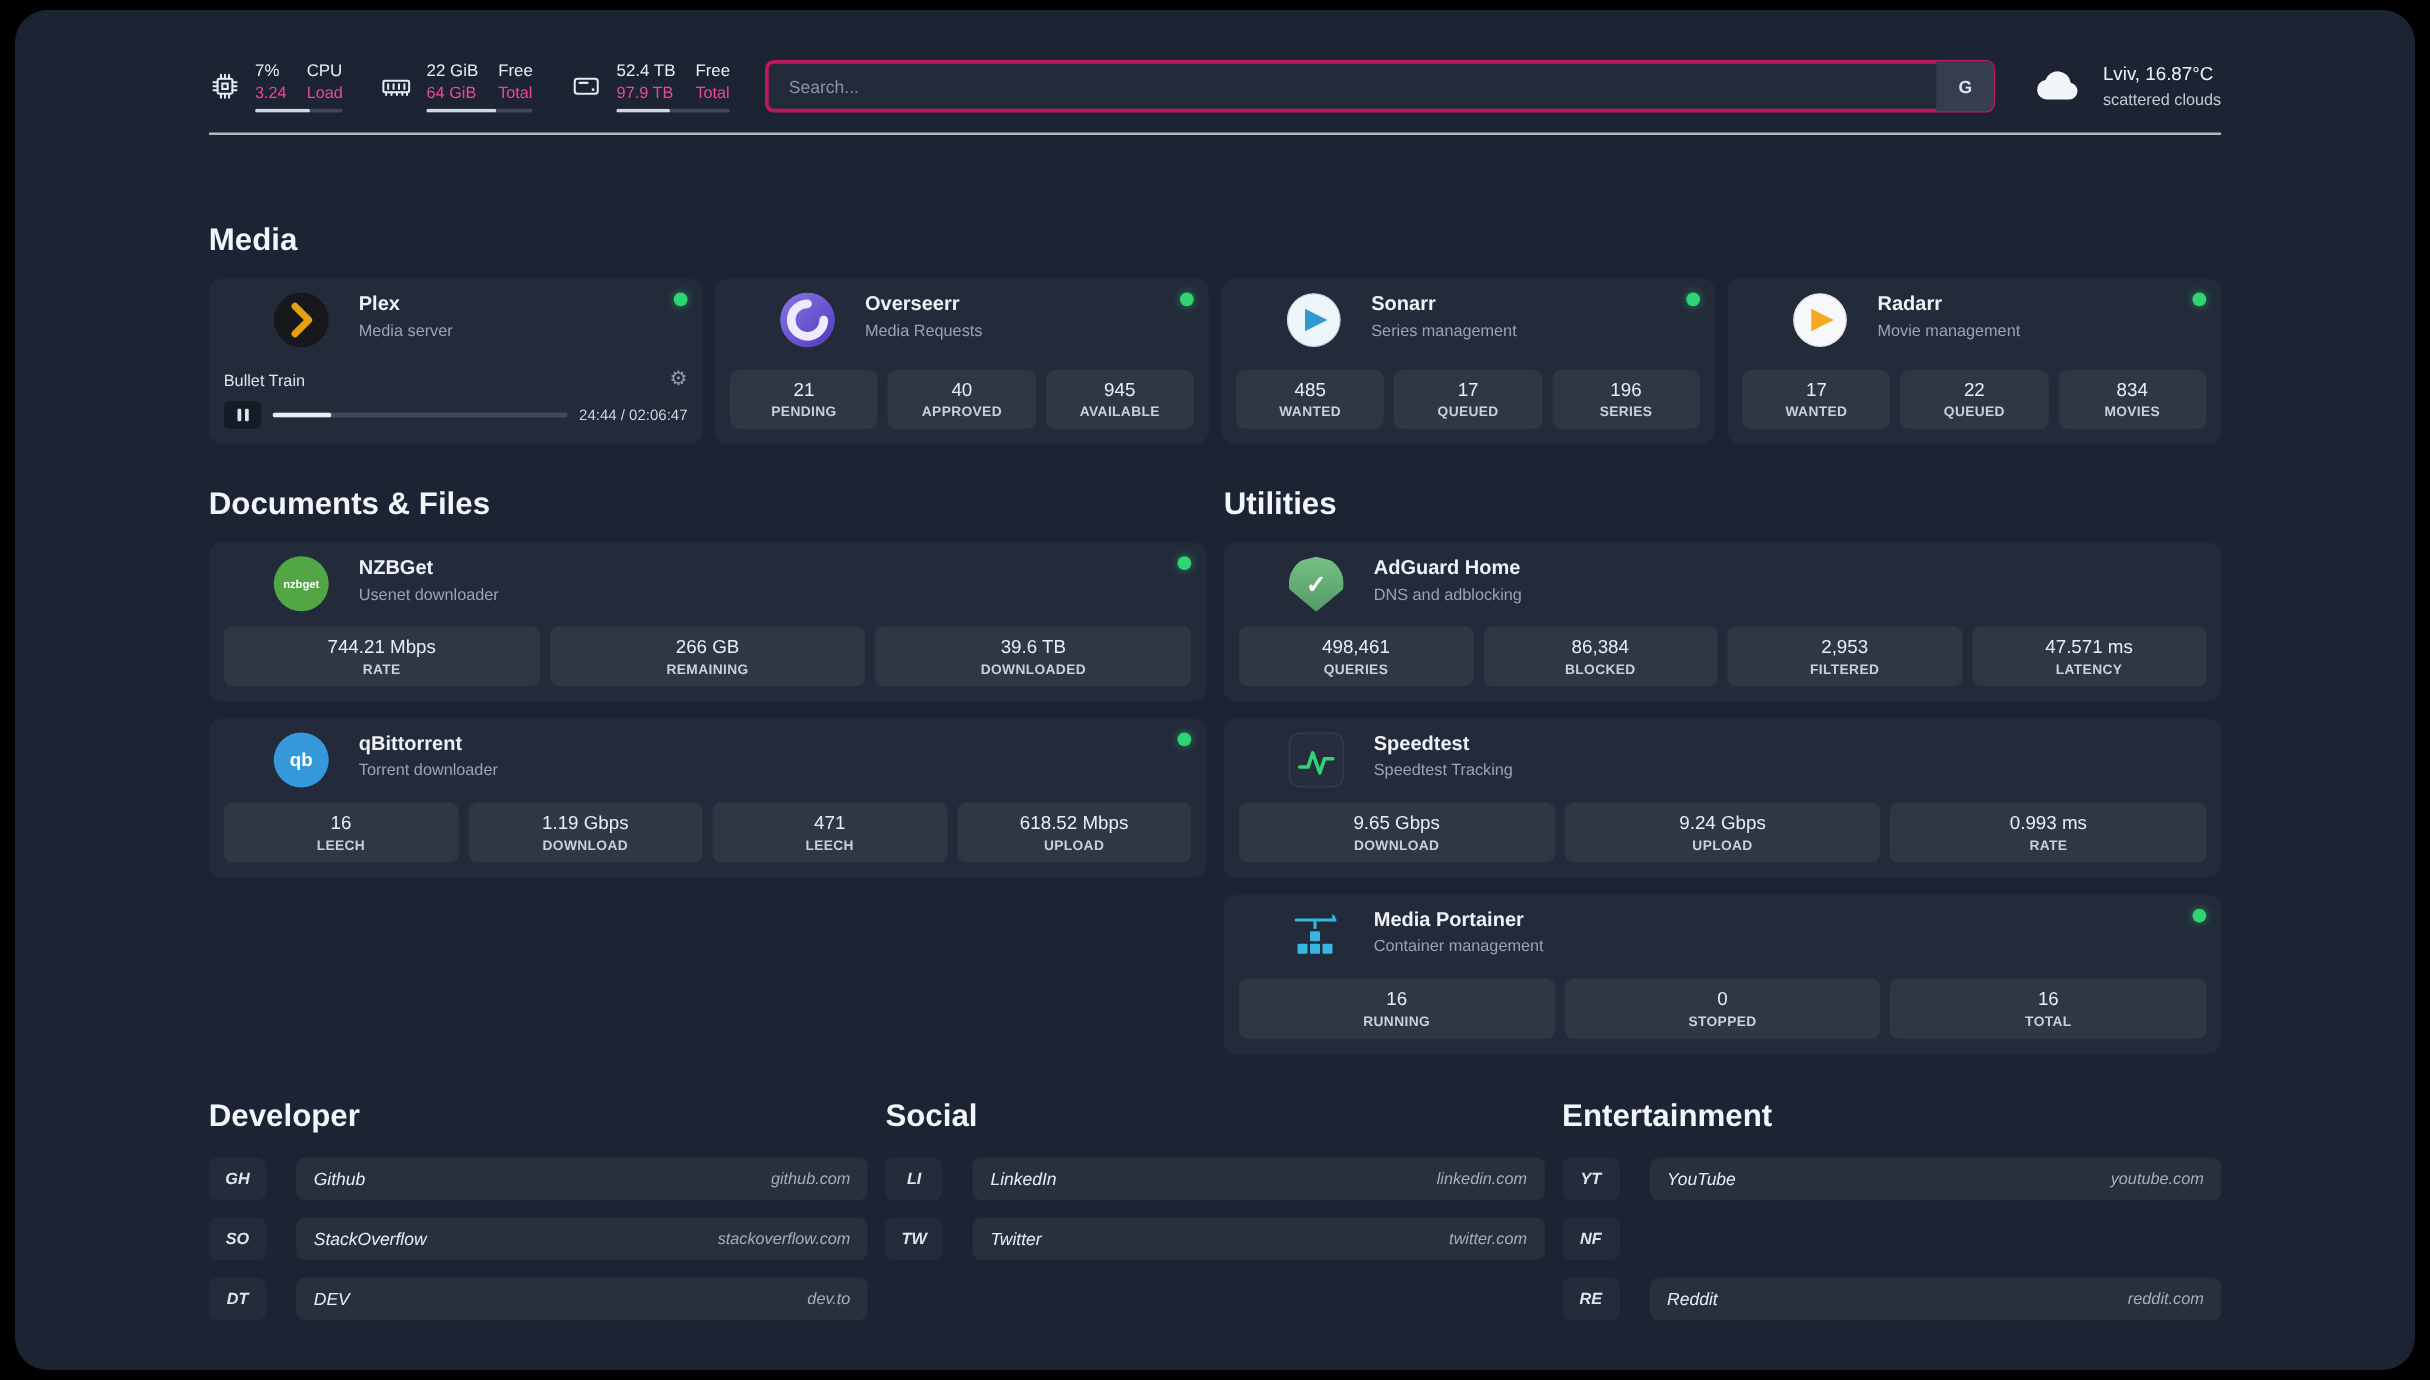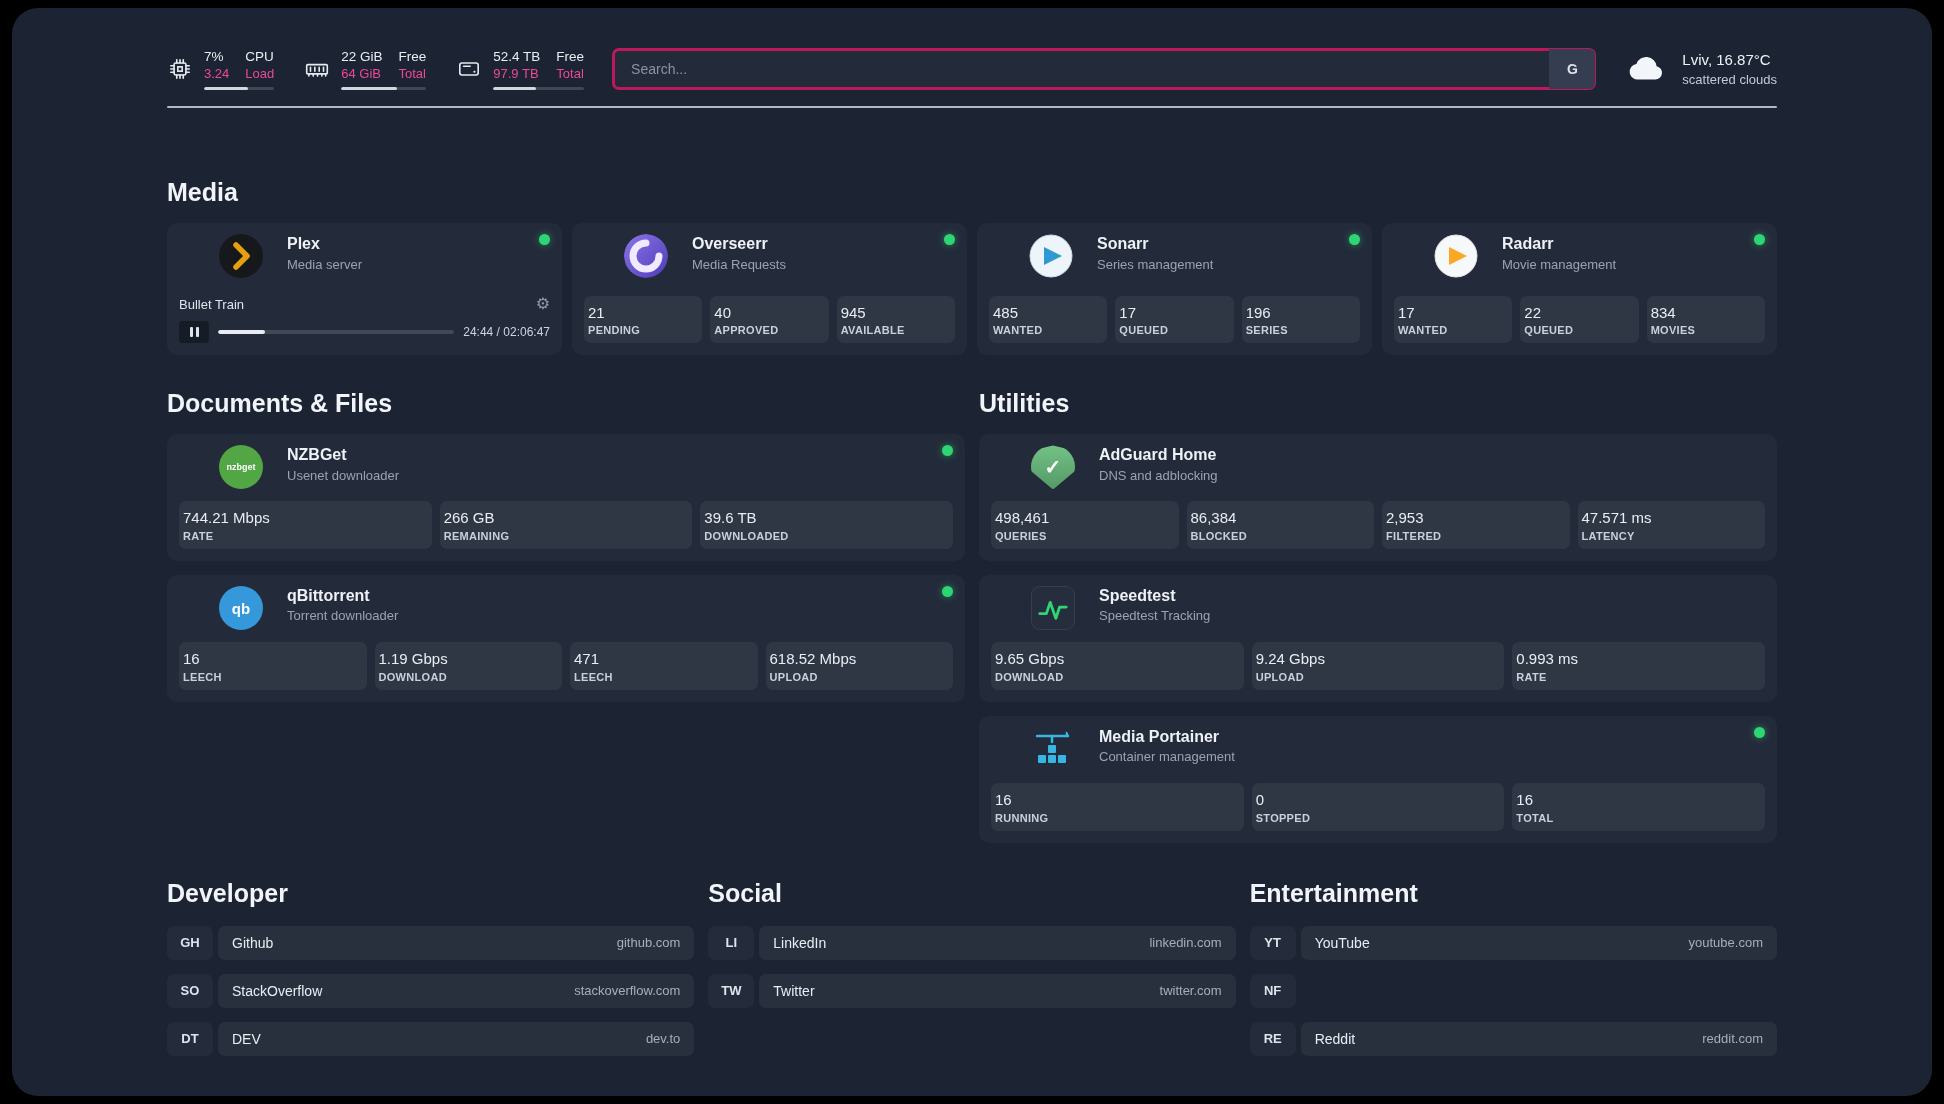--- a/index.html
+++ b/index.html
@@ -64,21 +64,21 @@
   .cname { font-size: 16px; font-weight: 600; color: #eef2f7; line-height: 1.2; }
   .csub { font-size: 13px; color: #99a3b4; margin-top: 3px; line-height: 1.2; }
   .dot {
     margin-left: auto; width: 11px; height: 11px; border-radius: 50%;
     background: #2ed573; box-shadow: 0 0 7px rgba(46,213,115,0.55); flex: none;
   }
   .stats { display: flex; gap: 8px; margin-top: 12px; }
   .card.media .stats { margin-top: auto; }
   .stat {
     flex: 1; background: rgba(255,255,255,0.06); border-radius: 7px;
-    text-align: left; padding: 8px 4px 7px;
+    text-align: center; padding: 8px 4px 7px;
   }
   .sv { font-size: 15px; color: #e9edf3; line-height: 1.25; }
   .sl { font-size: 11px; font-weight: 700; color: #c9d0dc; letter-spacing: 0.3px; margin-top: 2px; }
 
   
   .svc-icon {
     width: 44px; height: 44px; border-radius: 50%; flex: none;
     display: flex; align-items: center; justify-content: center;
   }
   .plex-bg { background: #17181b; }
@@ -107,21 +107,21 @@
   .pl-fill { height: 100%; background: #e9edf3; border-radius: 2px; }
   .pl-time { font-size: 12px; color: #cfd5e0; flex: none; }
 
   
   .two-col { margin-top: 34px; display: grid; grid-template-columns: 1fr 1fr; gap: 14px; }
   .col .card + .card { margin-top: 14px; }
 
   
   .three-col { margin-top: 36px; display: grid; grid-template-columns: 1fr 1fr 1fr; gap: 14px; align-items: start; }
   .bgroup h2.section-title { margin-bottom: 18px; }
-  .brow { display: flex; gap: 5px; height: 34px; cursor: pointer; }
+  .brow { display: flex; gap: 24px; height: 34px; cursor: pointer; font-style: italic; }
   .brow + .brow { margin-top: 14px; }
   .babbr {
     width: 46px; flex: none; border-radius: 7px;
     background: rgba(255,255,255,0.035);
     display: flex; align-items: center; justify-content: center;
     font-size: 13px; font-weight: 600; color: #dee3ec;
   }
   .bmain {
     flex: 1; border-radius: 7px; background: rgba(255,255,255,0.055);
     display: flex; align-items: center; justify-content: space-between;

